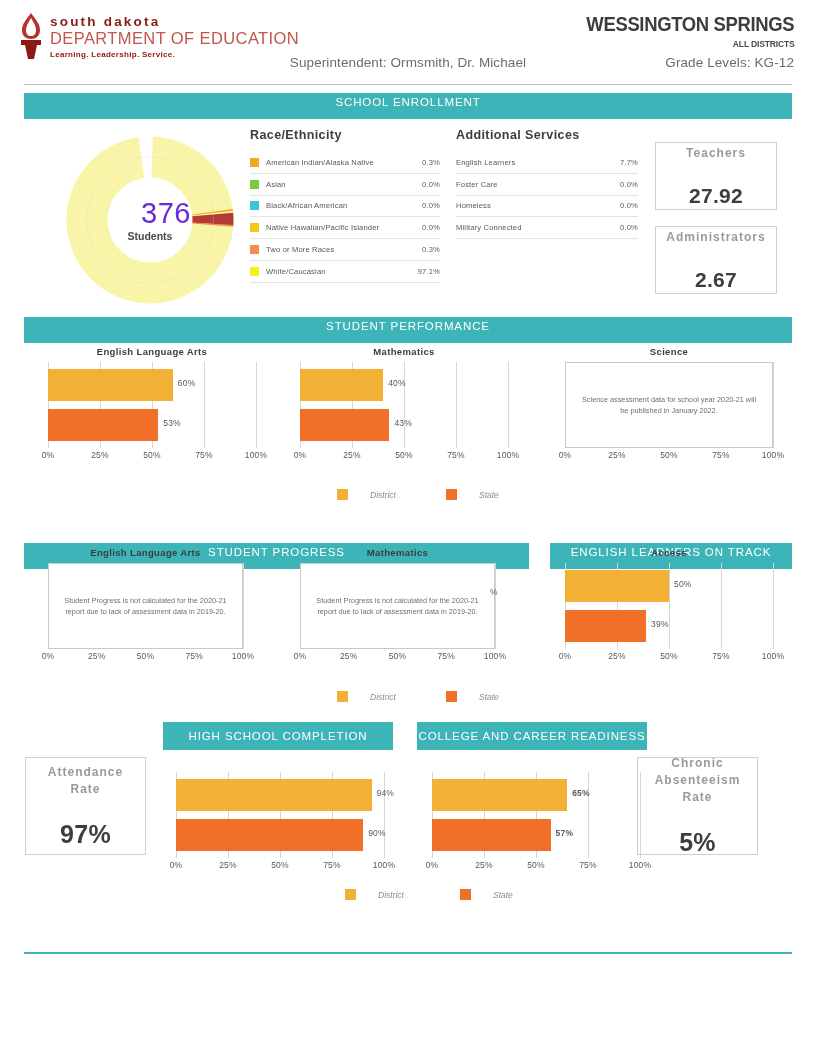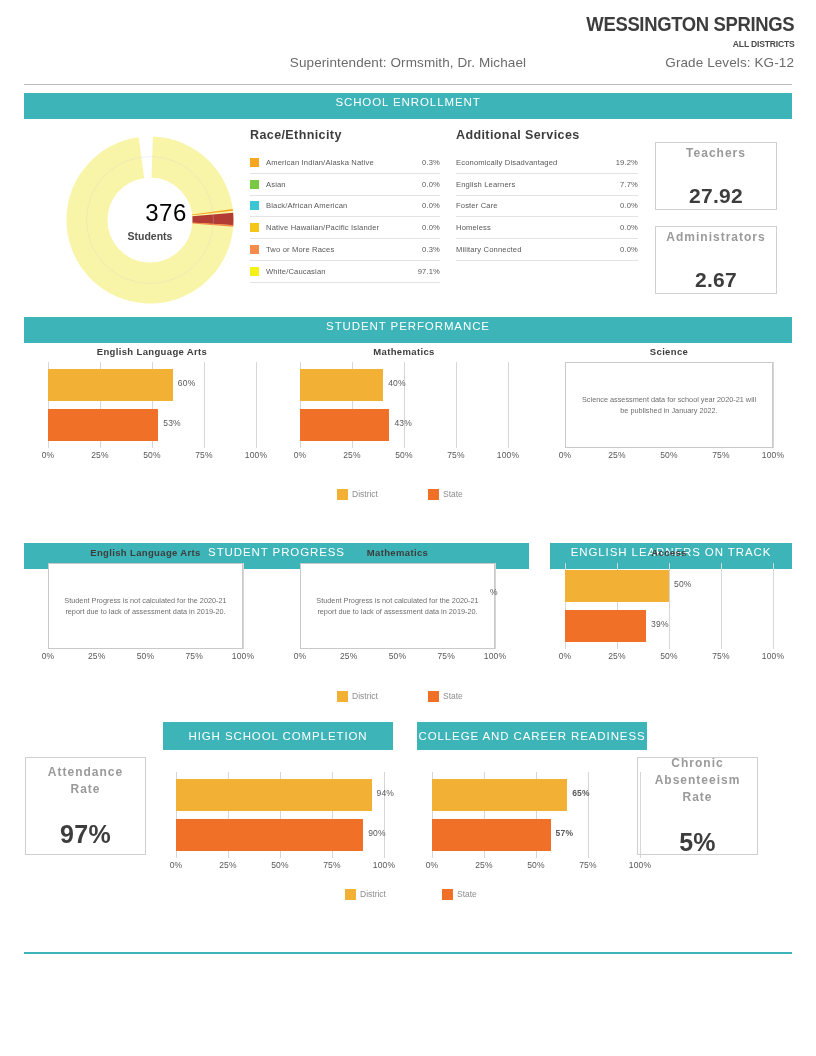--- a/index.html
+++ b/index.html
@@ -130,22 +130,22 @@
   }
   .donut-center {
     position: absolute;
     left: 0; top: 0; right: 0; bottom: 0;
     display: flex;
     flex-direction: column;
     align-items: center;
     justify-content: center;
   }
   .donut-num {
-    font-size: 24px;
-    color: #000000;
+    font-size: 29px;
+    color: #6d28d9;
     line-height: 30px;
     letter-spacing: 0.5px;
     margin-left: 32px;
   }
   .donut-lbl {
     font-size: 10.5px;
     color: #4a4a4a;
     font-weight: bold;
     margin-top: 2px;
   }
@@ -271,39 +271,55 @@
 
   
   .legend {
     position: absolute;
     display: flex;
     align-items: center;
     gap: 8px;
     font-size: 8.5px;
     color: #8d8d8d;
   }
-  .legend .item { display: flex; align-items: flex-start; gap: 4px; }
+  .legend .item { display: flex; align-items: flex-end; gap: 22px; font-style: italic; }
   .legend .box { width: 11px; height: 11px; }
   .legend .box.d { background: #f2b134; }
   .legend .box.s { background: #f07028; }
 
   .hr-bottom {
     position: absolute;
     left: 24px;
     right: 24px;
     top: 952px;
     height: 1.5px;
     background: #3cb4b8;
   }
 </style>
 </head>
 <body>
 
 <div class="header">
 
+  <div class="logo-wrap">
+    <div class="flame">
+      <svg width="26" height="48" viewBox="0 0 26 48">
+        <path d="M13 1 C8 8, 4 12, 4 18 C4 24, 8 27, 13 27 C18 27, 22 24, 22 18 C22 12, 18 8, 13 1 Z" fill="#b5332b"></path>
+        <path d="M13 6 C10 11, 8 14, 8 18 C8 22, 10 24, 13 24 C16 24, 18 22, 18 18 C18 14, 16 11, 13 6 Z" fill="#ffffff"></path>
+        <rect x="3" y="28" width="20" height="5" fill="#8a1a14"></rect>
+        <path d="M7 33 L19 33 L16 47 L10 47 Z" fill="#8a1a14"></path>
+        <rect x="2" y="20" width="22" height="4" fill="#ffffff" opacity="0"></rect>
+      </svg>
+    </div>
+    <div class="logo-text">
+      <div class="logo-l1">south dakota</div>
+      <div class="logo-l2">DEPARTMENT OF EDUCATION</div>
+      <div class="logo-l3">Learning. Leadership. Service.</div>
+    </div>
+  </div>
 
   <div class="district-name">WESSINGTON SPRINGS</div>
   <div class="district-sub">ALL DISTRICTS</div>
   <div class="grade-levels">Grade Levels: KG-12</div>
   <div class="superintendent">Superintendent: Ormsmith, Dr. Michael</div>
   <div class="hr-top"></div>
 </div>
 
 <div class="bar" style="left:24px; right:24px; top:93px; width:768px;">SCHOOL ENROLLMENT</div>
 
@@ -356,24 +372,20 @@
         <span class="sw" style="background:#f5f018"></span>
         <span class="nm">White/Caucasian</span>
         <span class="vl" style="width:32px">97.1%</span>
       </div>
     </div>
 </div>
 
 <div class="tbl" id="svc-table" style="left:456px; width:182px;">
   <h3>Additional Services</h3>
   <div id="svc-rows">
-      <div class="trow">
-        <span class="nm">Economically Disadvantaged</span>
-        <span class="vl" style="width:32px">19.2%</span>
-      </div>
       <div class="trow">
         <span class="nm">English Learners</span>
         <span class="vl" style="width:32px">7.7%</span>
       </div>
       <div class="trow">
         <span class="nm">Foster Care</span>
         <span class="vl" style="width:32px">0.0%</span>
       </div>
       <div class="trow">
         <span class="nm">Homeless</span>

